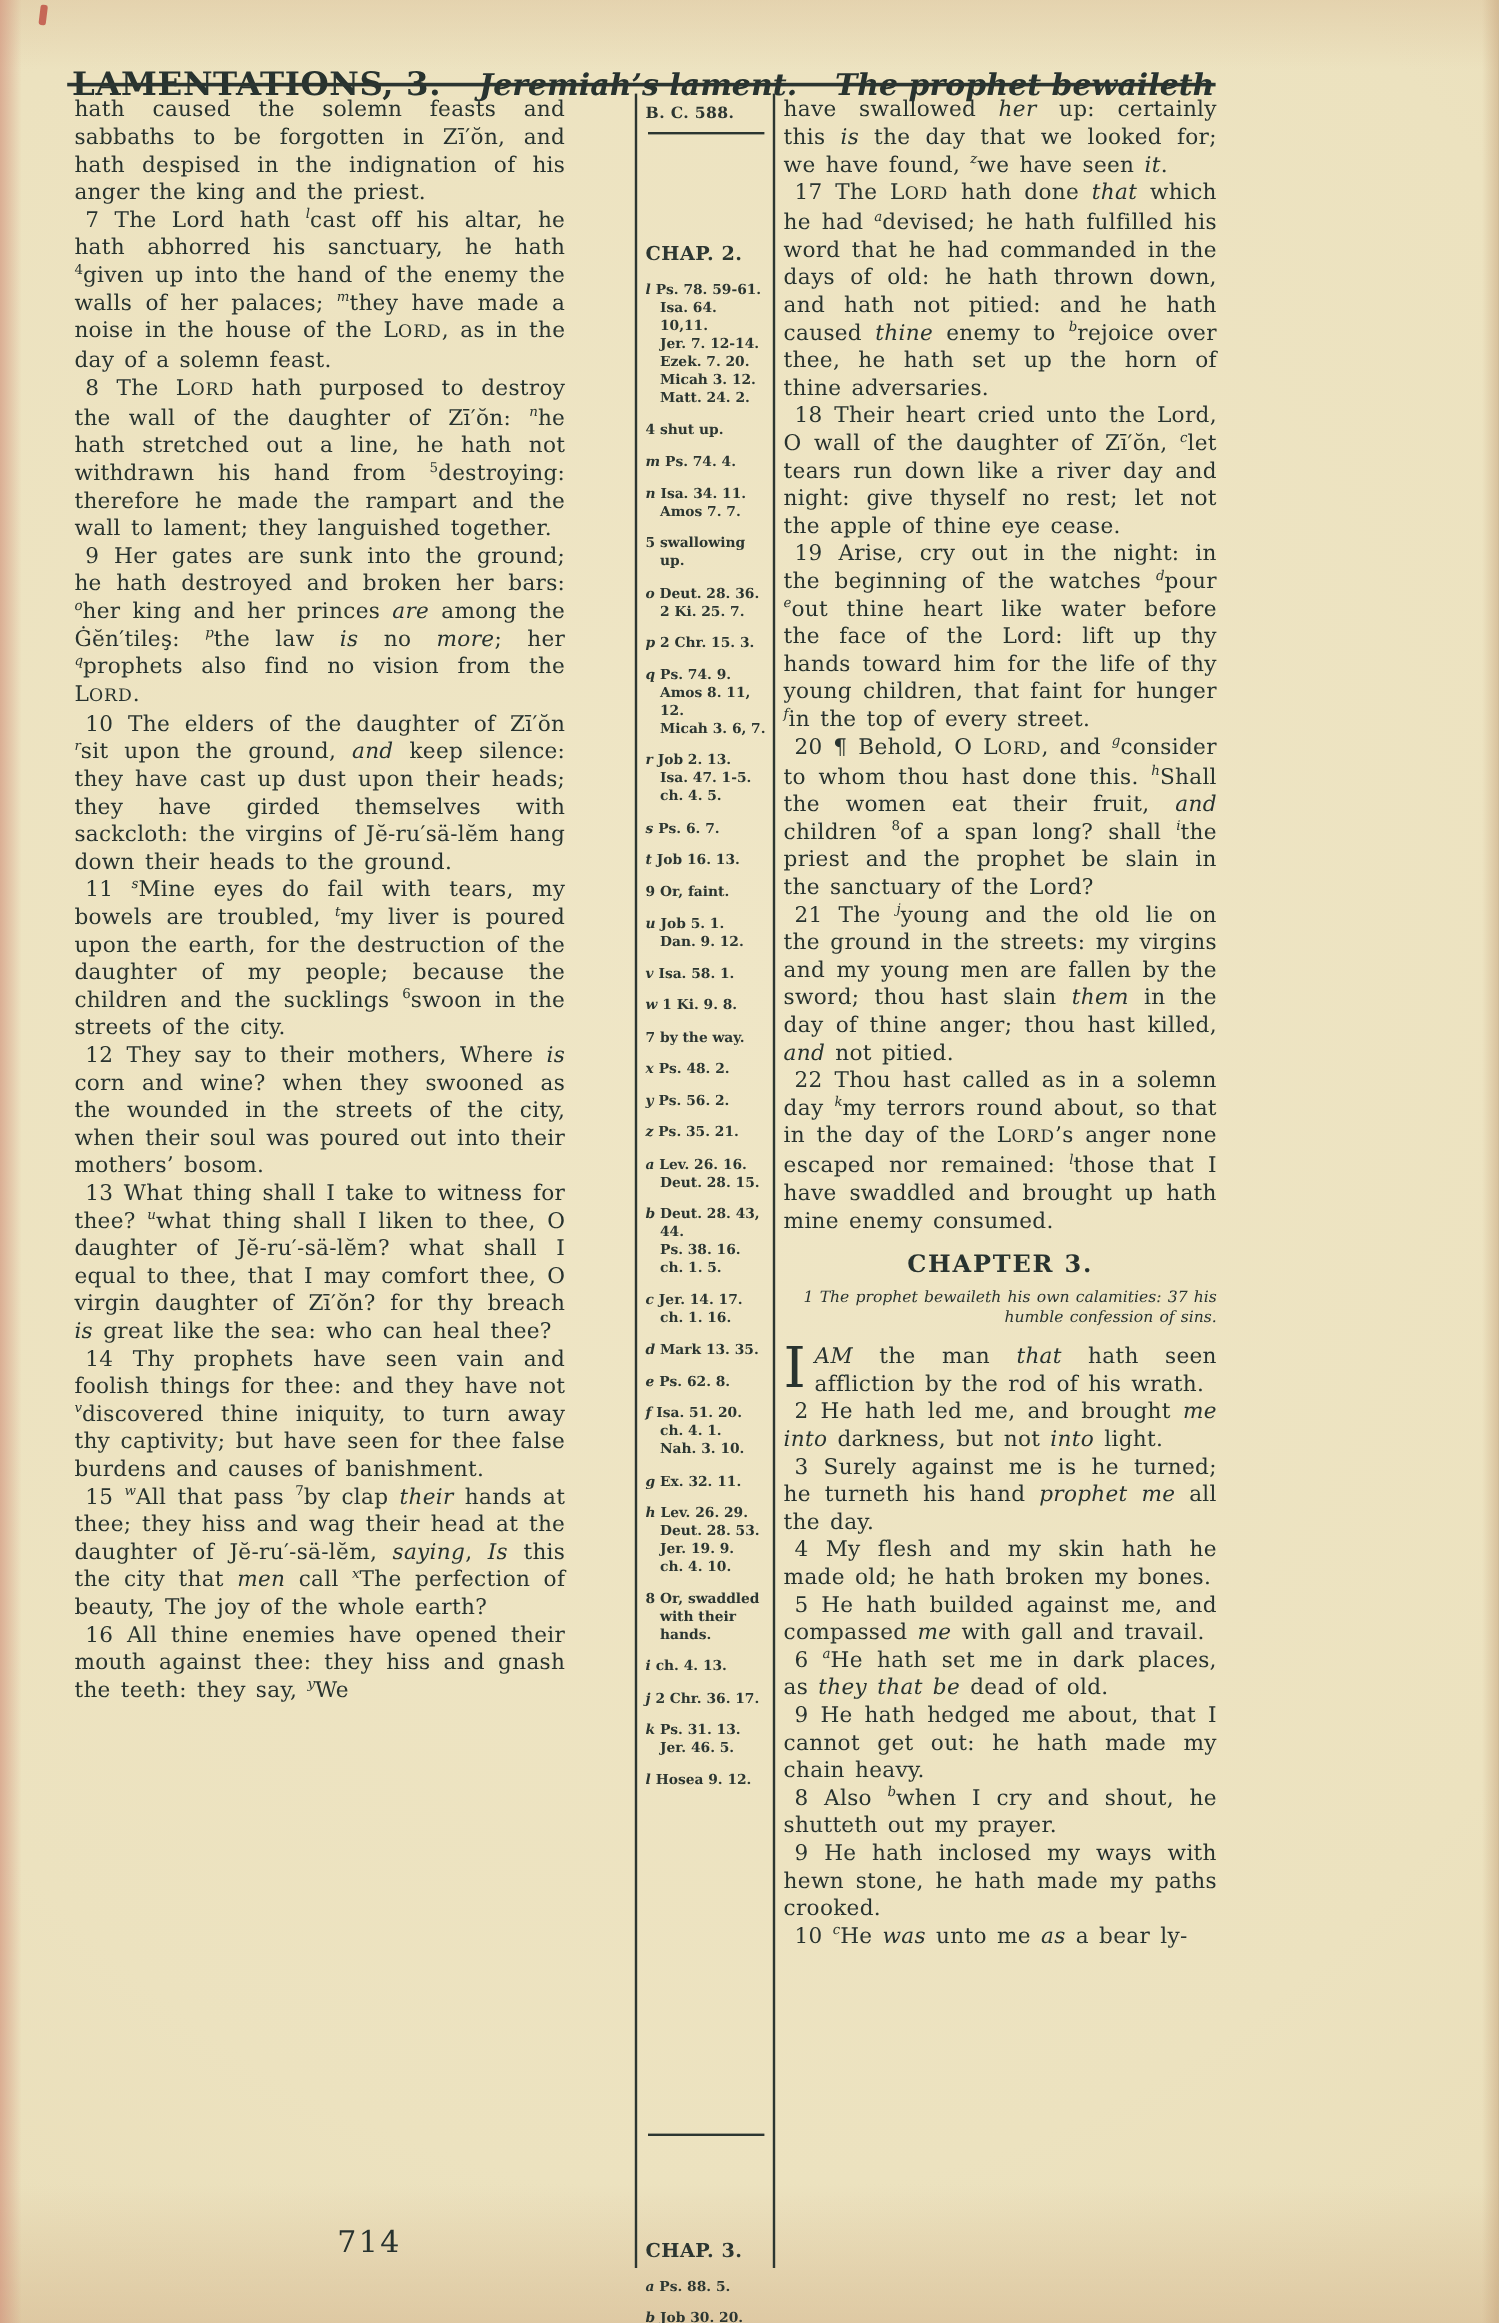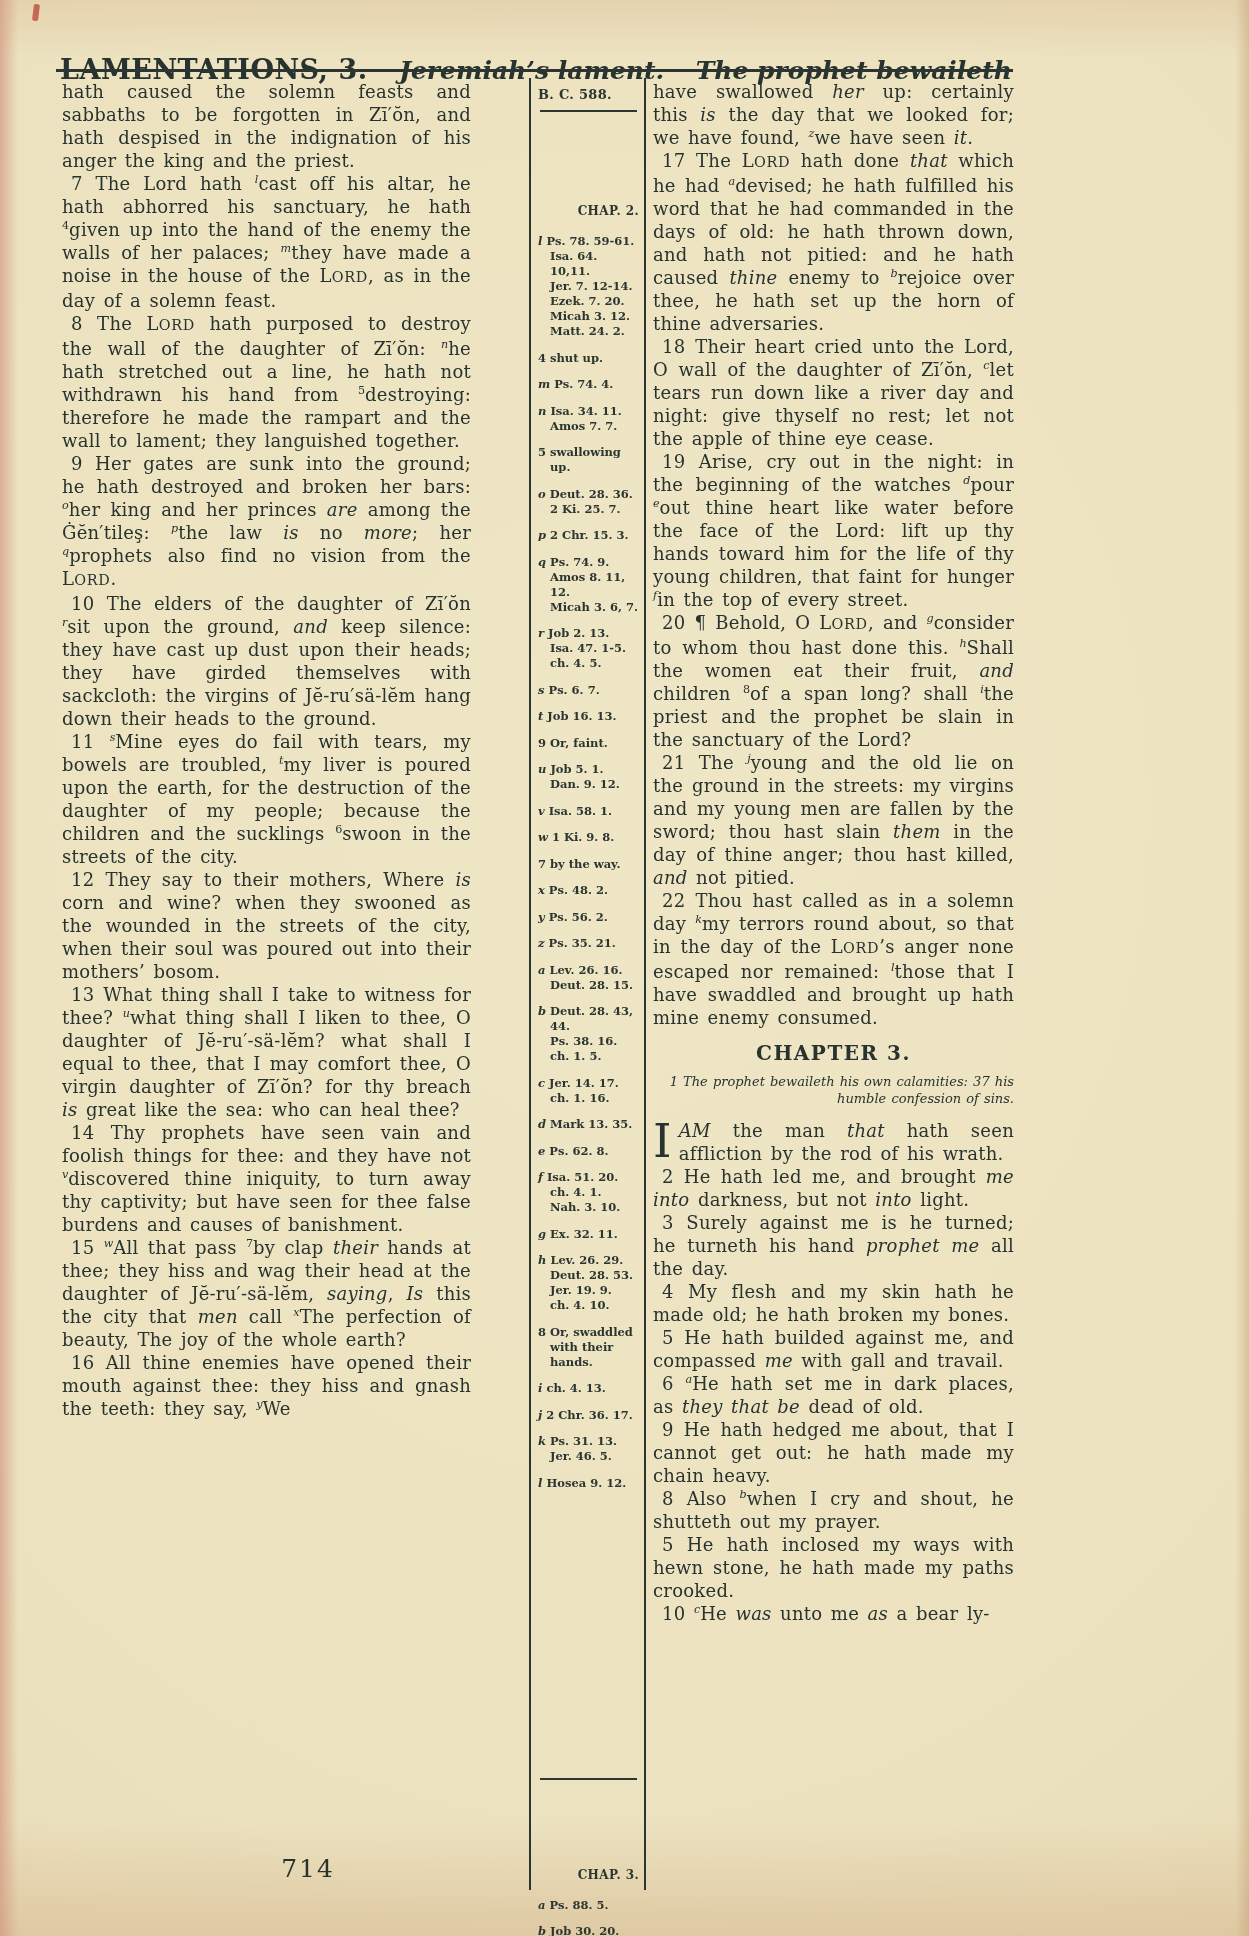--- a/index.html
+++ b/index.html
@@ -31,21 +31,21 @@
   .col-left > .verse:first-child { text-indent:0; }
   [data-name="verses-top"] > .verse:first-child { text-indent:0; }
   sup { font-size:.62em; line-height:0; vertical-align:super; letter-spacing:0; }
   .sc { font-size:.8em; text-transform:uppercase; letter-spacing:.05em; }
 
   .col-margin { position:absolute; left:529px; top:78px; width:117px; height:1812px;
     box-sizing:border-box; border-left:2px solid #2c3631; border-right:2px solid #2c3631;
     padding:9px 5px 0 7px; font-weight:700; font-size:11.5px; line-height:15px; color:#2c3631; }
   .bc { text-align:left; font-size:13px; letter-spacing:.3px; }
   .bc-rule { height:2px; background:#2c3631; margin:8px 2px 0 2px; }
-  .chap-label { text-align:right; font-size:12px; letter-spacing:.4px; }
+  .chap-label { text-align:left; font-size:16px; letter-spacing:.4px; }
   .chap2 { margin-top:92px; }
   .refs { margin-top:15px; }
   .ref { white-space:pre-line; padding-left:12px; text-indent:-12px; margin-bottom:7px; }
   .mid-spacer { height:272px; }
   .chap3 { margin-top:88px; }
 
   .chapter-heading { text-align:center; font-size:20px; font-weight:700;
     letter-spacing:1.5px; margin:12px 0 8px; }
   .chapter-summary { font-size:13px; line-height:17px; text-align:right;
     margin:0 0 12px; white-space:pre-line; word-spacing:1px; }
@@ -174,19 +174,19 @@
 humble confession of sins.</i></p>
     <p class="verse first-verse" data-name="verse-paragraph"><span class="dropcap" data-name="drop-cap">I</span><span data-name="verse-text"><i>AM</i> the man <i>that</i> hath seen affliction by the rod of his wrath.</span></p>
     <div data-name="verses-ch3">
         <p class="verse" data-name="verse-paragraph">2 He hath led me, and brought <i>me into</i> darkness, but not <i>into</i> light.</p>
         <p class="verse" data-name="verse-paragraph">3 Surely against me is he turned; he turneth his hand <i>prophet me</i> all the day.</p>
         <p class="verse" data-name="verse-paragraph">4 My flesh and my skin hath he made old; he hath broken my bones.</p>
         <p class="verse" data-name="verse-paragraph">5 He hath builded against me, and compassed <i>me</i> with gall and travail.</p>
         <p class="verse" data-name="verse-paragraph">6 <sup><i>a</i></sup>He hath set me in dark places, as <i>they that be</i> dead of old.</p>
         <p class="verse" data-name="verse-paragraph">9 He hath hedged me about, that I cannot get out: he hath made my chain heavy.</p>
         <p class="verse" data-name="verse-paragraph">8 Also <sup><i>b</i></sup>when I cry and shout, he shutteth out my prayer.</p>
-        <p class="verse" data-name="verse-paragraph">5 He hath inclosed my ways with hewn stone, he hath made my paths crooked.</p>
+        <p class="verse" data-name="verse-paragraph">9 He hath inclosed my ways with hewn stone, he hath made my paths crooked.</p>
         <p class="verse" data-name="verse-paragraph">10 <sup><i>c</i></sup>He <i>was</i> unto me <i>as</i> a bear ly-</p>
       </div>
   </section>
 
   <div class="page-number" data-name="page-number">714</div>
 </div>
 
 </body></html>

